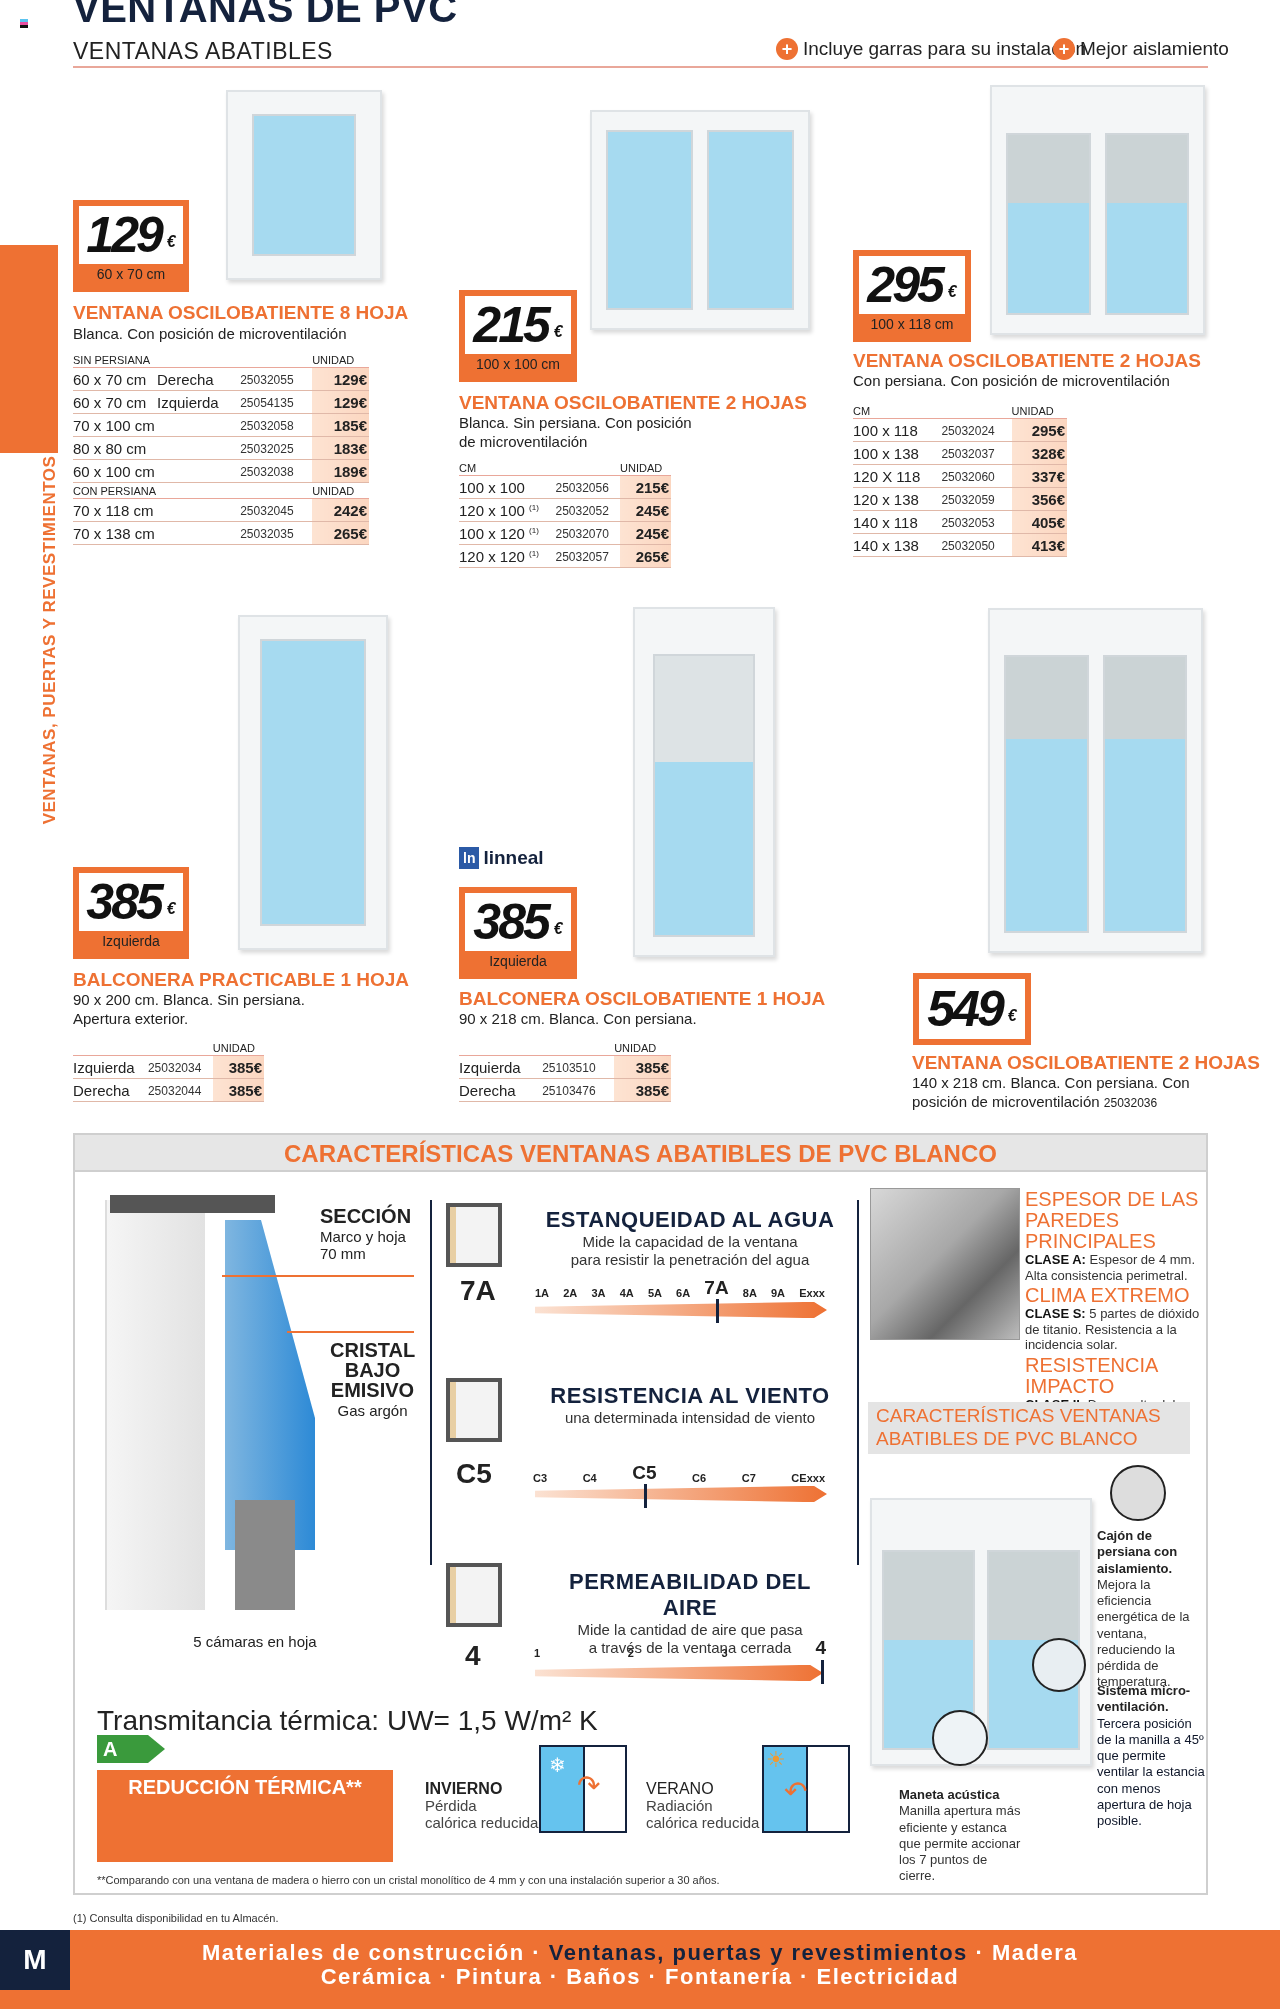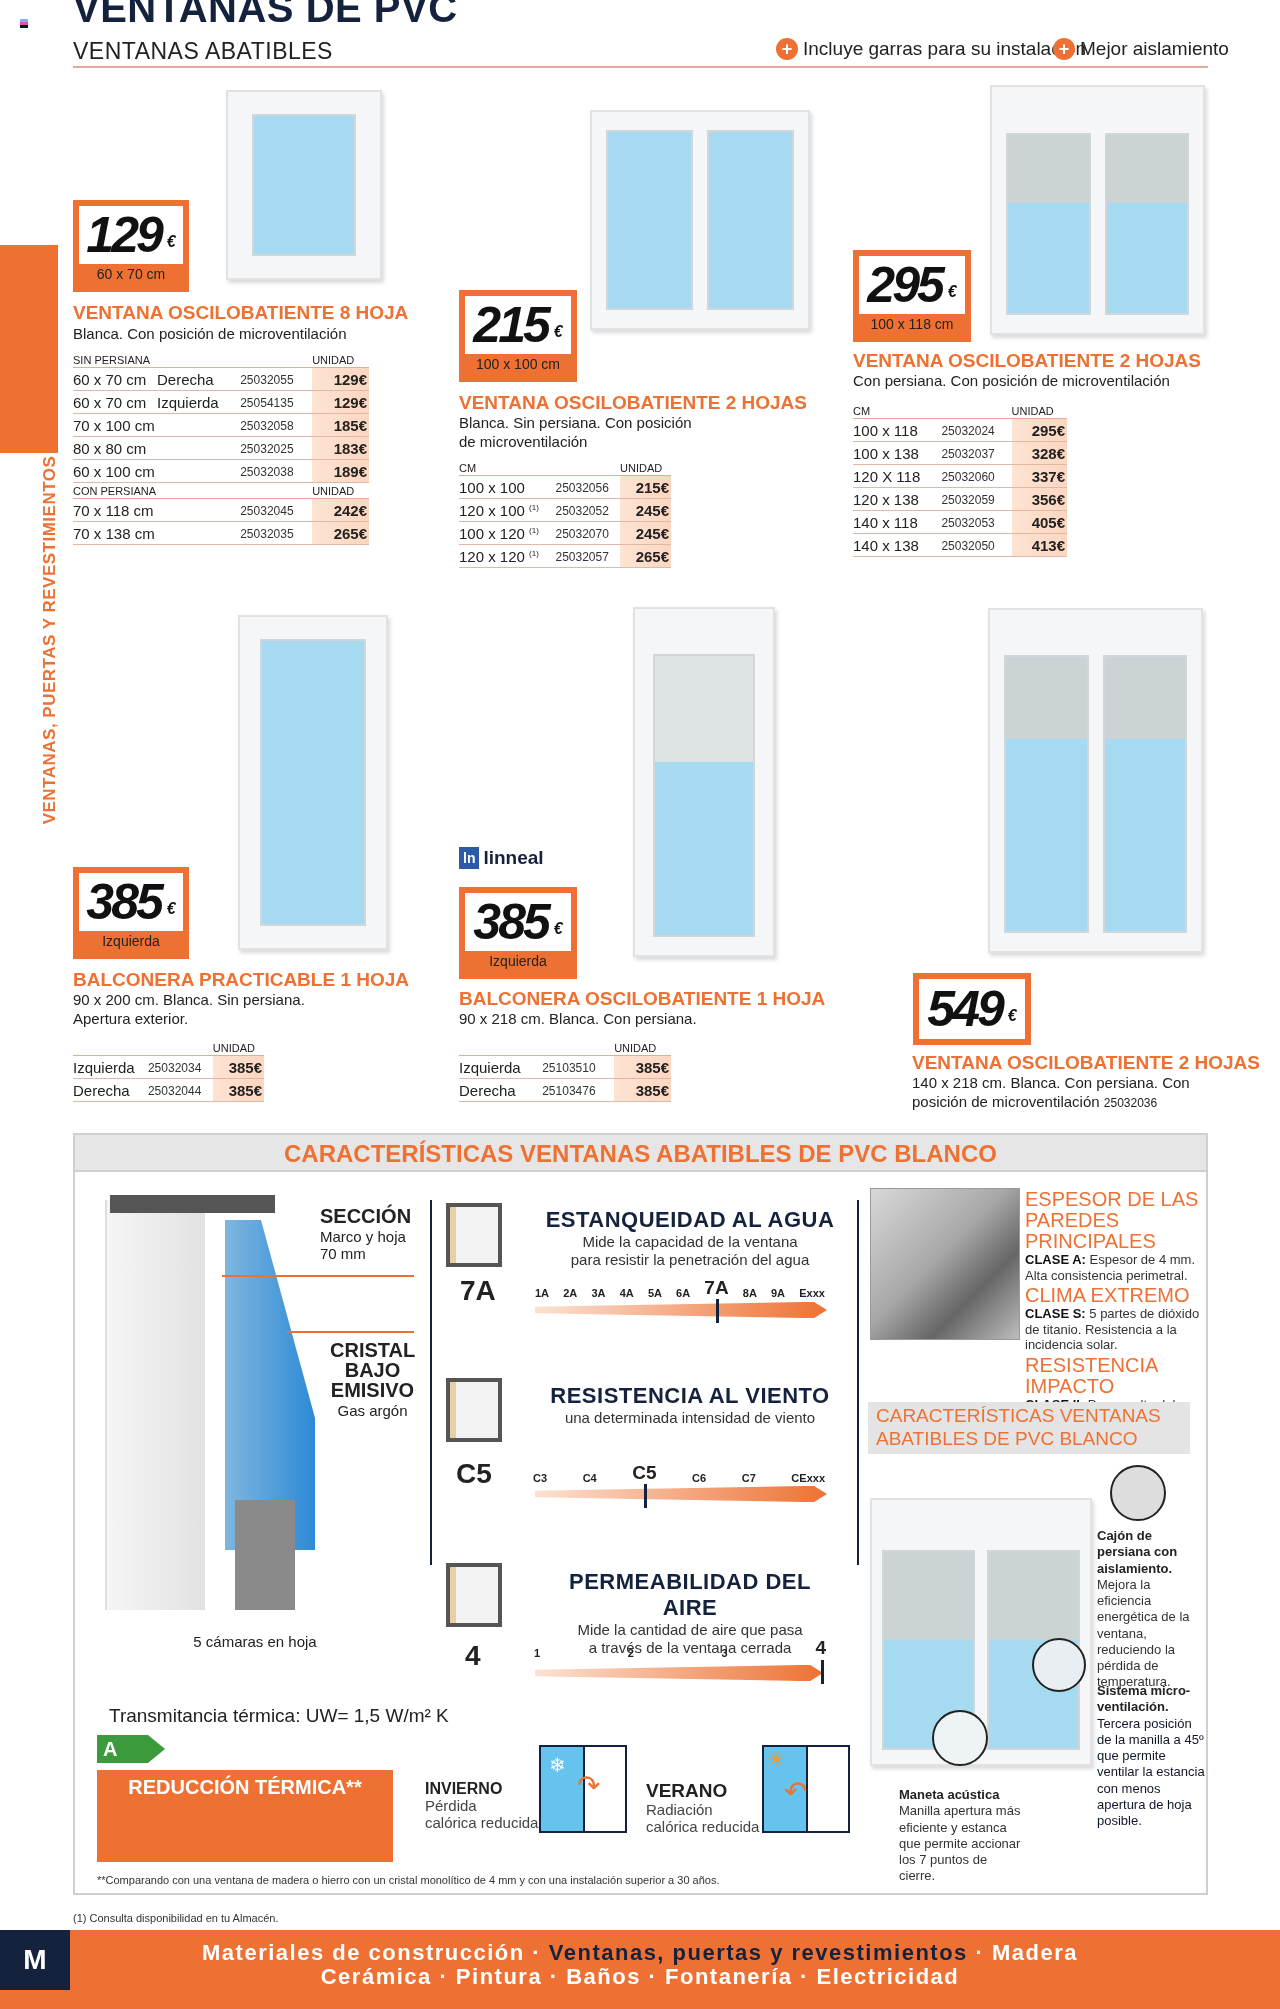--- a/index.html
+++ b/index.html
@@ -325,21 +325,21 @@
 </div>
 <div class="abs cond" style="left:330px;top:1340px;width:85px;text-align:center;line-height:1">
   <div style="font-size:20px;font-weight:bold">CRISTAL</div>
   <div style="font-size:20px;font-weight:bold">BAJO</div>
   <div style="font-size:20px;font-weight:bold">EMISIVO</div>
   <div style="font-size:15px;margin-top:3px">Gas argón</div>
 </div>
 <div class="abs cond" style="left:95px;top:1630px;width:320px;text-align:center">
   <div style="font-size:15px;margin-top:3px">5 cámaras en hoja</div>
 </div>
-<div class="abs cond" style="left:109px;top:1705px;font-size:19px;white-space:nowrap">
+<div class="abs cond" style="left:97px;top:1705px;font-size:28px;white-space:nowrap">
   <span>Transmitancia térmica:</span> <b style="font-weight:normal">UW= 1,5 W/m² K</b>
 </div>
 <div class="abs" style="left:97px;top:1735px;width:68px;height:28px;background:#3a9a3c;color:#fff;font-weight:bold;font-size:20px;padding-left:6px;line-height:28px;clip-path:polygon(0 0,75% 0,100% 50%,75% 100%,0 100%)">A</div>
 <div class="abs reduc cond">
   <div style="font-size:20px;font-weight:bold;margin-top:6px">REDUCCIÓN TÉRMICA**</div>
 </div>
 
 <div class="abs" style="left:430px;top:1200px;width:2px;height:365px;background:#14223d"></div>
 <div class="abs" style="left:857px;top:1200px;width:2px;height:365px;background:#14223d"></div>
 
@@ -401,21 +401,21 @@
 <div class="abs cond" style="left:425px;top:1780px">
   <div style="font-size:16px;font-weight:bold">INVIERNO</div>
   <div style="font-size:15px;color:#444;line-height:1.1">Pérdida</div>
   <div style="font-size:15px;color:#444;line-height:1.1">calórica reducida</div>
 </div>
 <div class="abs" style="left:539px;top:1745px;width:88px;height:88px;border:2px solid #14223d;background:linear-gradient(90deg,#65c3ee 0 50%,#14223d 50% 52%,#fff 52%)">
   <span style="position:absolute;left:8px;top:6px;color:#fff;font-size:20px">❄</span>
   <span style="position:absolute;left:36px;top:22px;color:#ee7133;font-size:28px">↷</span>
 </div>
 <div class="abs cond" style="left:646px;top:1780px">
-  <div style="font-size:19px;font-weight:bold">VERANO</div>
+  <div style="font-size:16px;font-weight:normal">VERANO</div>
   <div style="font-size:15px;color:#444;line-height:1.1">Radiación</div>
   <div style="font-size:15px;color:#444;line-height:1.1">calórica reducida</div>
 </div>
 <div class="abs" style="left:762px;top:1745px;width:88px;height:88px;border:2px solid #14223d;background:linear-gradient(90deg,#65c3ee 0 50%,#14223d 50% 52%,#fff 52%)">
   <span style="position:absolute;left:2px;top:0;color:#ee9a33;font-size:22px">☀</span>
   <span style="position:absolute;left:20px;top:28px;color:#ee7133;font-size:28px">↶</span>
 </div>
 
 <div class="abs" style="left:870px;top:1188px;width:150px;height:152px;border:1px solid #999;background:linear-gradient(135deg,#d8d8d8,#a8a8a8 45%,#666 70%,#bdbdbd)"></div>
 <div class="abs cond" style="left:1025px;top:1189px;width:180px">

